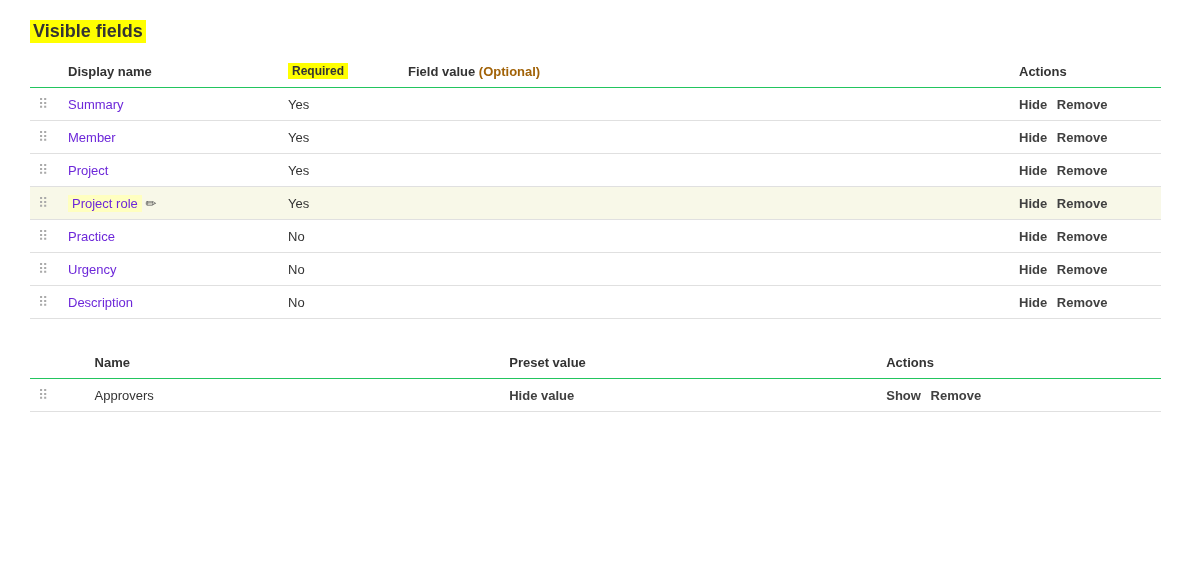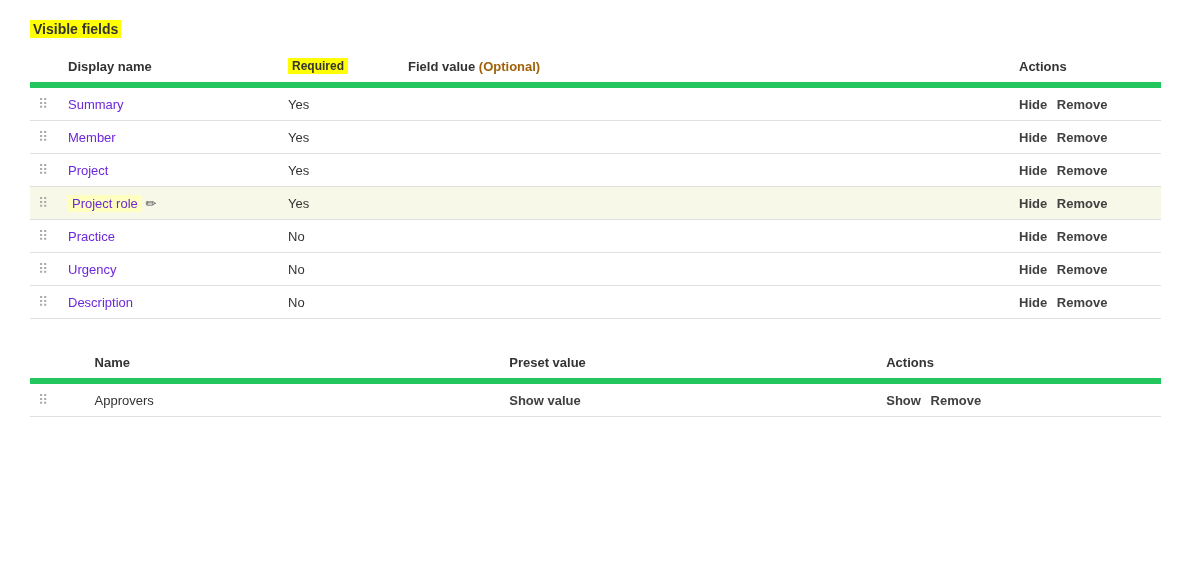--- a/index.html
+++ b/index.html
@@ -7,36 +7,36 @@
       font-family: Arial, sans-serif;
       font-size: 13px;
       color: #333;
       background: #fff;
       padding: 20px 30px;
     }
     .section-title {
       display: inline-block;
       background: yellow;
       font-weight: bold;
-      font-size: 14px;
+      font-size: 18px;
       padding: 1px 3px;
       margin-bottom: 14px;
     }
     table {
       width: 100%;
       border-collapse: collapse;
       margin-bottom: 30px;
     }
     th {
       text-align: left;
       font-weight: bold;
       font-size: 13px;
       color: #333;
       padding: 6px 8px 8px 8px;
-      border-bottom: 6px solid #22c55e;
+      border-bottom: 1px solid #22c55e;
     }
     td {
       padding: 8px 8px;
       border-bottom: 1px solid #e0e0e0;
       font-size: 13px;
       vertical-align: middle;
     }
     .drag-handle {
       color: #aaa;
       font-size: 14px;
@@ -187,18 +187,18 @@
         </th>
         <th class="col-actions">
           <span>Actions</span>
         </th>
       </tr>
     </thead>
     <tbody id="hidden-fields-tbody">
     <tr>
           <td class="col-drag"><span class="drag-handle">⠿</span></td>
           <td class="col-name2">Approvers</td>
-          <td class="col-preset"><a class="action-link">Show value</a></td>
+          <td class="col-preset"><a class="action-link">Hide value</a></td>
           <td class="col-actions"><a class="action-link">Show</a> <a class="action-link">Remove</a> </td>
         </tr>
       </tbody>
   </table>
 </div>
 
 </body></html>

